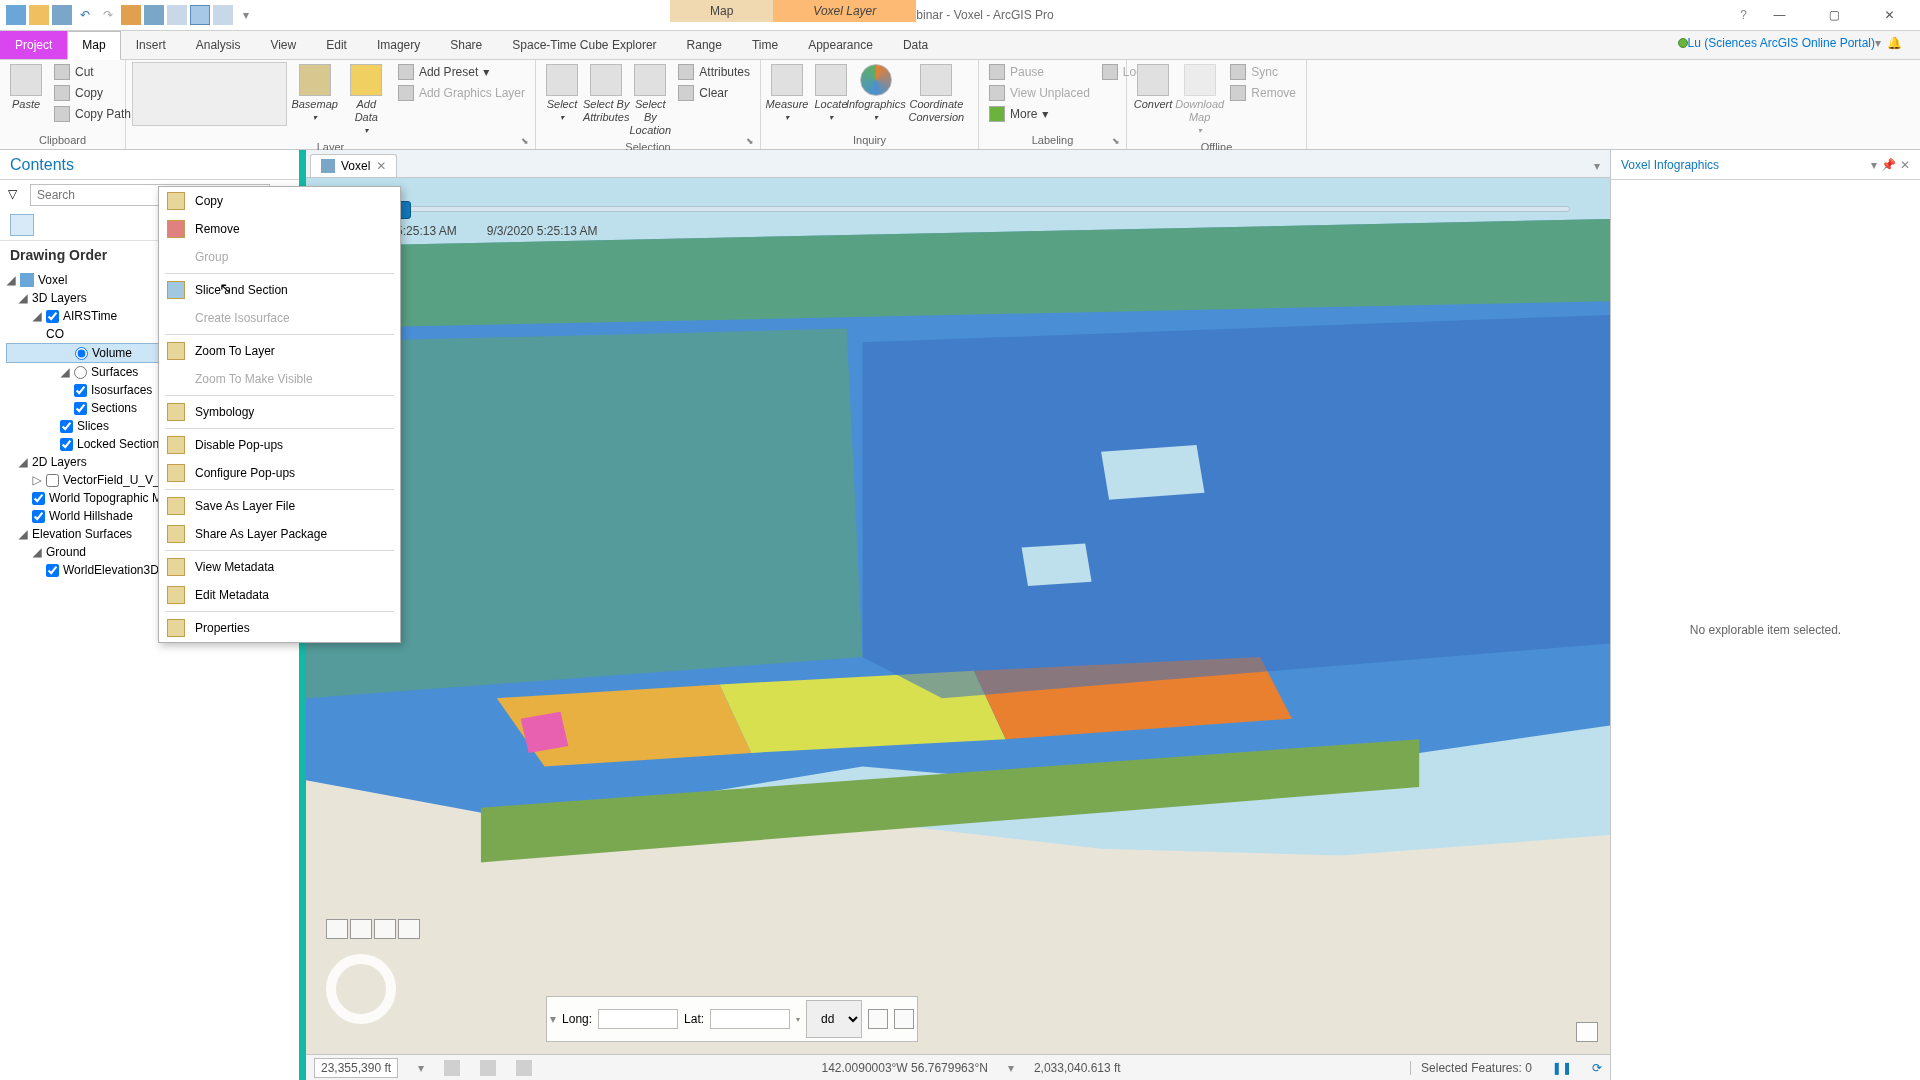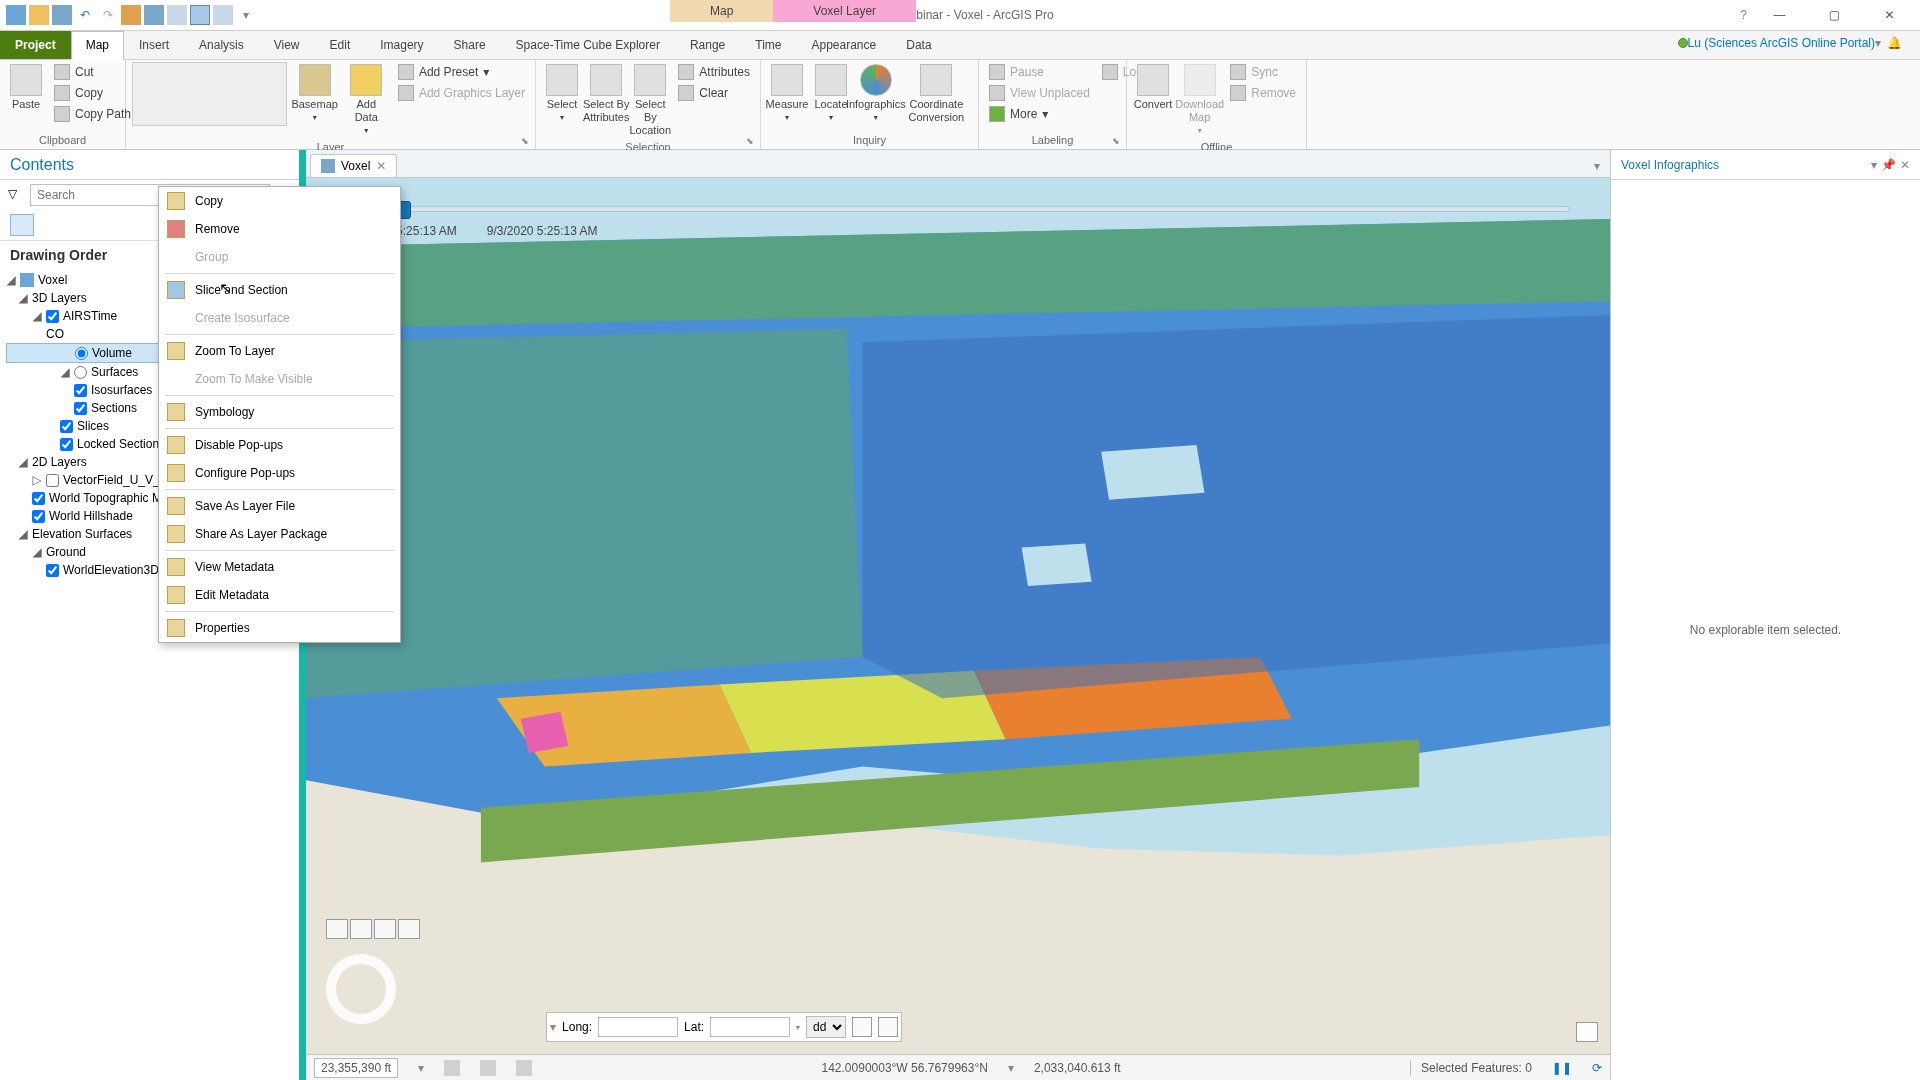--- a/index.html
+++ b/index.html
@@ -4,34 +4,34 @@
 <style>
 * { box-sizing: border-box; margin: 0; padding: 0; font-family: 'Segoe UI', Tahoma, sans-serif; font-size: 12px; }
 body { background: #fff; overflow: hidden; width: 1920px; height: 1080px; transform-origin: top left; }
 .titlebar { height: 31px; background: #fff; display: flex; align-items: center; border-bottom: 1px solid #d0d0d0; position: relative; }
 .qat { display: flex; gap: 3px; padding: 0 6px; }
 .qat-btn { width: 20px; height: 20px; display: flex; align-items: center; justify-content: center; cursor: pointer; }
 .title-text { position: absolute; left: 50%; transform: translateX(-50%); color: #6a6a6a; }
 .context-tabs { position: absolute; left: 670px; top: 0; display: flex; }
 .ctx-tab { padding: 4px 40px; font-size: 12px; color: #444; }
 .ctx-map { background: #f0d9b0; }
-.ctx-voxel { background: #f9a8d4; }
+.ctx-voxel { background: #fdba74; font-style: italic; }
 .titlebar-right { margin-left: auto; display: flex; align-items: center; gap: 10px; padding-right: 8px; }
 .win-btn { width: 45px; height: 30px; display: flex; align-items: center; justify-content: center; cursor: pointer; color: #555; }
 .portal { display: flex; align-items: center; color: #0078d4; padding: 0 10px; }
 .portal-dot { width: 10px; height: 10px; border-radius: 50%; background: #6bb33d; border: 1px solid #4a8a2a; }
 .main-tabs { height: 29px; background: #f5f5f5; display: flex; align-items: stretch; border-bottom: 1px solid #d0d0d0; }
 .main-tab { padding: 6px 14px 4px; cursor: pointer; color: #444; border: 1px solid transparent; }
-.main-tab.project { background: #4d7c0f; color: #fff; font-weight: bold; }
+.main-tab.project { background: #d946ef; color: #fff; }
 .main-tab.active { background: #fff; border: 1px solid #c0c0c0; border-bottom: 1px solid #fff; color: #000; margin-bottom: -1px; }
 .ribbon { height: 90px; background: #fafafa; display: flex; border-bottom: 1px solid #c6c6c6; }
 .ribbon-group { border-right: 1px solid #d8d8d8; display: flex; flex-direction: column; position: relative; padding: 2px 6px 0; }
 .ribbon-group-body { flex: 1; display: flex; align-items: flex-start; gap: 4px; }
 .ribbon-group-title { height: 17px; text-align: center; color: #666; font-size: 11px; line-height: 17px; }
-.big-btn { display: flex; flex-direction: column; align-items: center; justify-content: flex-start; padding: 2px 4px; cursor: pointer; min-width: 40px; }
+.big-btn { display: flex; flex-direction: column; align-items: center; justify-content: flex-start; padding: 2px 4px; cursor: pointer; min-width: 40px; font-style: italic; }
 .big-btn .ico { width: 32px; height: 32px; background: #e0e0e0; border: 1px solid #bbb; margin-bottom: 2px; }
 .big-btn span { font-size: 11px; line-height: 13px; text-align: center; color: #444; }
 .stack { display: flex; flex-direction: column; gap: 1px; }
 .small-btn { display: flex; align-items: center; gap: 5px; padding: 2px 4px; cursor: pointer; color: #444; white-space: nowrap; }
 .small-btn .ico-s { width: 16px; height: 16px; background: #d0d0d0; border: 1px solid #aaa; }
 .small-btn.disabled { color: #aaa; }
 .dialog-launcher { position: absolute; bottom: 1px; right: 2px; width: 12px; height: 12px; font-size: 9px; color: #888; cursor: pointer; }
 
 .workspace { position: absolute; top: 150px; left: 0; right: 0; bottom: 0; display: flex; }
 
@@ -64,21 +64,21 @@
 .map-canvas { flex: 1; position: relative; background: linear-gradient(160deg, #a8d5e5 0%, #cde8f0 100%); overflow: hidden; }
 .time-slider { position: absolute; top: 20px; left: 40px; right: 40px; height: 40px; }
 .time-track { height: 6px; background: #d8e5ec; border-radius: 3px; position: relative; margin-top: 8px; border: 1px solid #b0c4d0; }
 .time-handle { position: absolute; top: -6px; width: 14px; height: 18px; background: #1179bb; border-radius: 3px; border: 1px solid #0a5a8a; }
 .time-labels { display: flex; gap: 30px; margin-top: 12px; font-size: 12px; color: #444; }
 .nav-compass { position: absolute; bottom: 30px; left: 20px; width: 70px; height: 70px; border-radius: 50%; border: 10px solid rgba(255,255,255,0.85); background: transparent; }
 .nav-buttons { position: absolute; bottom: 115px; left: 20px; display: flex; gap: 2px; }
 .nav-btn { width: 22px; height: 20px; background: rgba(250,250,250,0.9); border: 1px solid #999; cursor: pointer; }
 .coord-bar { position: absolute; bottom: 12px; left: 240px; display: flex; align-items: center; gap: 6px; background: rgba(255,255,255,0.9); padding: 3px; border: 1px solid #bbb; }
 .coord-bar input { width: 80px; border: 1px solid #bbb; padding: 2px; }
-.coord-bar select { border: 1px solid #bbb; padding: 2px; }
+.coord-bar select { border: 1px solid #bbb; padding: 10px; }
 .statusbar { height: 26px; background: #f5f5f5; border-top: 1px solid #c6c6c6; display: flex; align-items: center; padding: 0 8px; gap: 20px; color: #555; font-size: 11px; }
 .statusbar .scale { border: 1px solid #bbb; padding: 2px 6px; background: #fff; }
 .statusbar .spacer { flex: 1; }
 
 .right-pane { width: 310px; border-left: 1px solid #c6c6c6; display: flex; flex-direction: column; background: #fff; }
 .right-pane-body { flex: 1; display: flex; align-items: center; justify-content: center; color: #666; }
 .right-pane .pane-icons { margin-left: auto; display: flex; gap: 4px; font-size: 12px; color: #888; }
 
 .context-menu { position: absolute; top: 186px; left: 158px; width: 243px; background: #fff; border: 1px solid #b0b0b0; box-shadow: 2px 3px 8px rgba(0,0,0,0.25); z-index: 1000; }
 .cm-item { display: flex; align-items: center; gap: 10px; padding: 5px 10px 5px 8px; cursor: pointer; }

